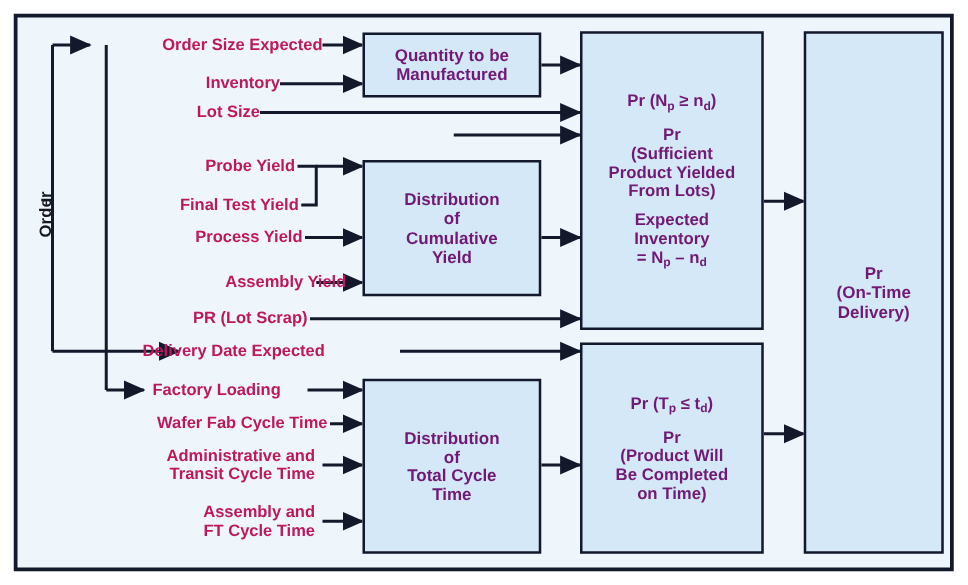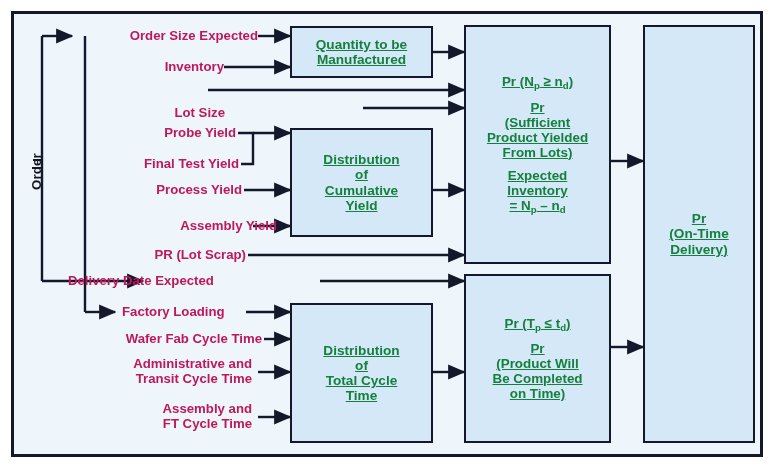--- a/index.html
+++ b/index.html
@@ -11,21 +11,21 @@
   
   #frame{position:absolute;left:11px;top:11px;width:752px;height:446px;
          box-sizing:border-box;border:3px solid #13182b;background:#eef5fb;}
 
   
   #wires{position:absolute;left:0;top:0;width:774px;height:468px;}
 
   
   .pbox{position:absolute;box-sizing:border-box;border:2.5px solid #13182b;
         background:#d4e8f8;display:flex;align-items:center;justify-content:center;
-        text-align:center;color:#15803d;font-weight:bold;line-height:1.12;text-decoration:underline;}
+        text-align:center;color:#701a75;font-weight:bold;line-height:1.12;}
 
   
   .ilabel{position:absolute;color:#be185d;font-weight:bold;font-size:13.2px;
           line-height:1.1;white-space:nowrap;text-align:right;
           transform:translateY(-50%);}
   .ilabel.two{white-space:normal;}
 
   
   #order-label{position:absolute;left:0px;top:0px;color:#15171c;font-weight:bold;
                font-size:13.2px;letter-spacing:.2px;
@@ -103,34 +103,34 @@
       <path d="M 611 347 L 643 347" marker-end="url(#ah)"></path>
     </g>
   </svg>
 
   <div id="order-label" style="left:29px;top:190px;">Order</div>
 
   <div class="ilabel" style="left:0;width:258px;top:36px;">Order Size Expected</div>
 
   <div class="ilabel" style="left:0;width:224px;top:67px;">Inventory</div>
 
-  <div class="ilabel" style="left:17px;width:208px;top:90px;margin-top:23px;">Lot Size</div>
+  <div class="ilabel" style="left:0;width:208px;top:90px;">Lot Size</div>
 
 
   <div class="ilabel" style="left:0;width:236px;top:133px;">Probe Yield</div>
 
   <div class="ilabel" style="left:0;width:239px;top:164px;">Final Test Yield</div>
 
   <div class="ilabel" style="left:0;width:242px;top:190px;">Process Yield</div>
 
   <div class="ilabel" style="left:0;width:251px;top:226px;padding-left:26px;">Assembly Yield</div>
 
   <div class="ilabel" style="left:0;width:246px;top:255px;">PR (Lot Scrap)</div>
 
-  <div class="ilabel" style="left:0;width:318px;top:281px;text-align:left;padding-left:68px;box-sizing:border-box;">Delivery Date Expected</div>
+  <div class="ilabel" style="left:0;width:318px;top:281px;text-align:left;padding-left:114px;box-sizing:border-box;">Delivery Date Expected</div>
 
   <div class="ilabel" style="left:0;width:244px;top:312px;text-align:left;padding-left:122px;box-sizing:border-box;">Factory Loading</div>
 
   <div class="ilabel" style="left:0;width:262px;top:339px;">Wafer Fab Cycle Time</div>
 
   <div class="ilabel two" style="left:0;width:252px;top:372px;">
     <span>Administrative and</span><br>
     <span>Transit Cycle Time</span>
   </div>
 

